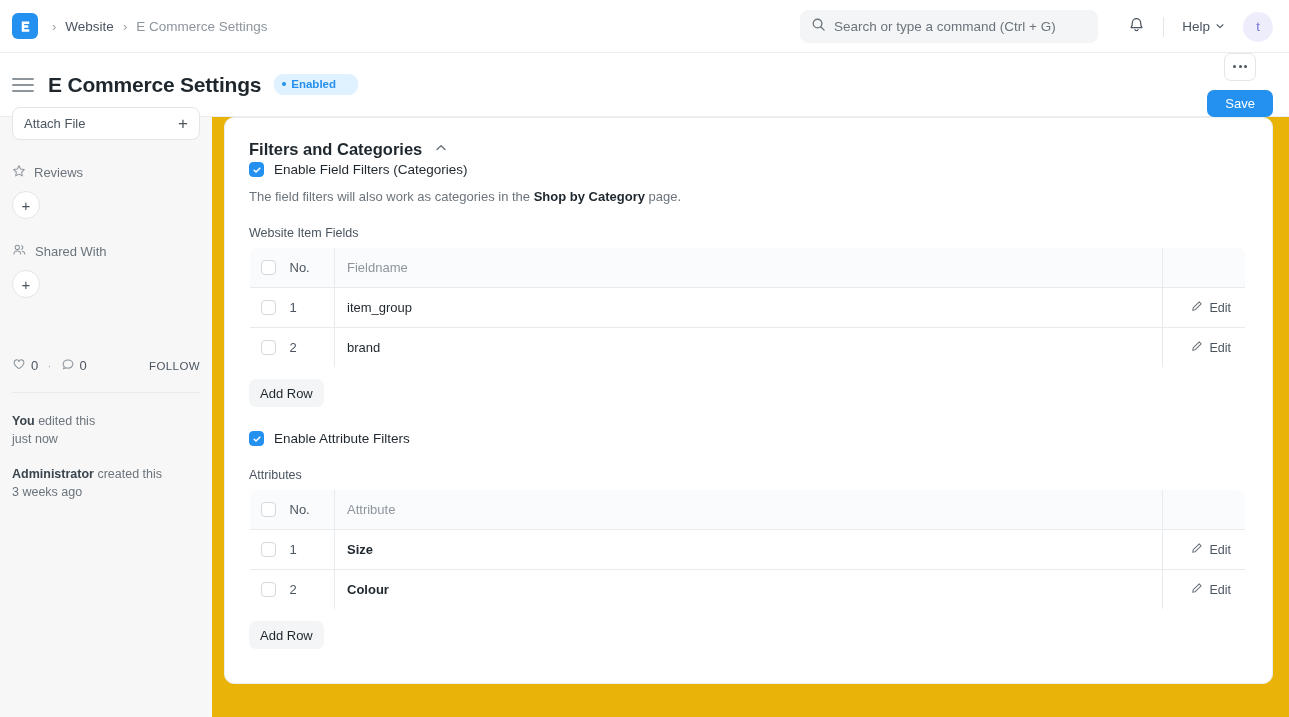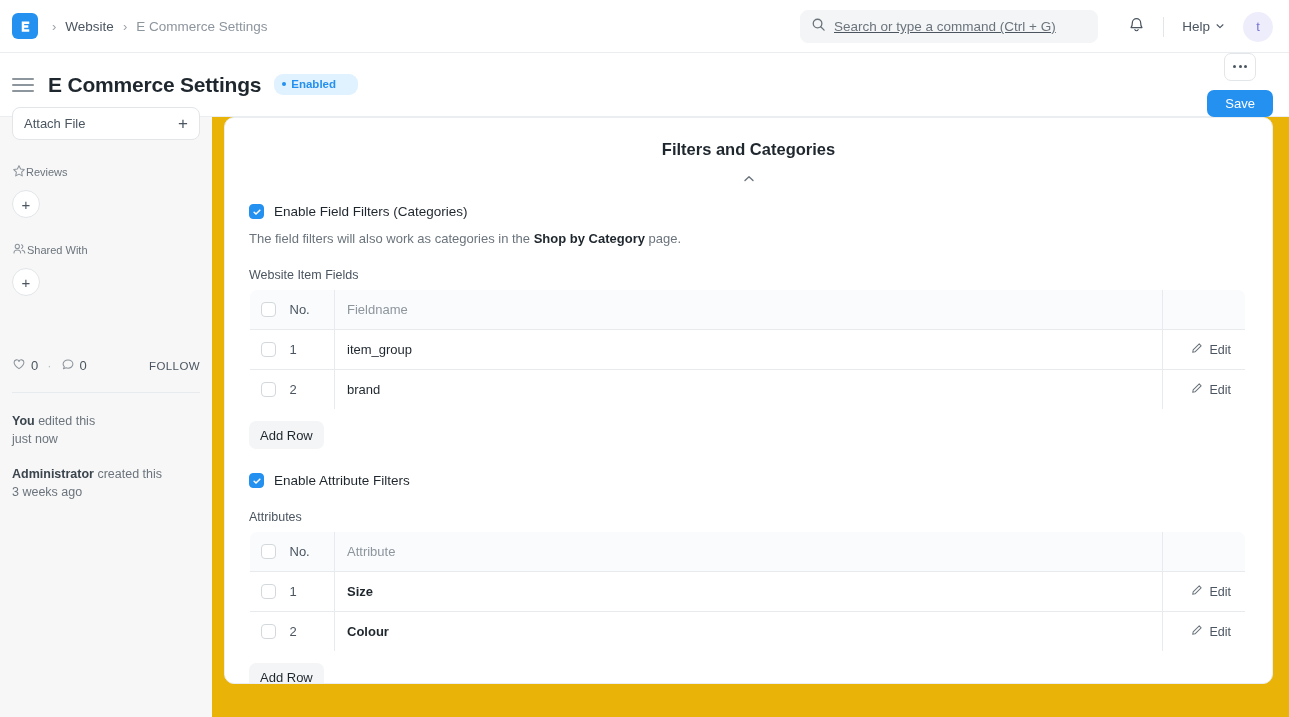--- a/index.html
+++ b/index.html
@@ -42,21 +42,20 @@
     width: 100%; height: 100%;
     background: #f4f5f6; border: 1px solid #f4f5f6;
     border-radius: 8px;
     display: flex; align-items: center; padding: 0 10px;
     gap: 8px;
   }
   .search-box input {
     border: 0; outline: 0; background: transparent;
     font-family: inherit; font-size: 13.5px; color: #4a5560;
     width: 100%;
-    text-decoration: underline;
   }
   .search-box input::placeholder { color: #6b747c; }
 
   .nav-right {
     position: absolute; right: 16px; top: 0; height: 53px;
     display: flex; align-items: center; gap: 0;
   }
   .bell-btn {
     width: 30px; height: 30px; display: flex;
     align-items: center; justify-content: center;
@@ -128,22 +127,22 @@
     height: 33px; border: 1px solid #e2e6e9; border-radius: 8px;
     background: #fff;
     display: flex; align-items: center; justify-content: space-between;
     padding: 0 11px; cursor: pointer;
   }
   .attach-box .lbl { font-size: 13px; color: #4a5560; }
   .attach-box .plus { font-size: 17px; color: #4a5560; line-height: 1; }
 
   .side-section { margin-top: 24px; }
   .side-section-title {
-    display: flex; align-items: center; gap: 0;
-    font-size: 11px; color: #6b747c; font-weight: 500;
+    display: flex; align-items: center; gap: 8px;
+    font-size: 13px; color: #6b747c; font-weight: 500;
   }
   .round-add {
     margin-top: 10px;
     width: 28px; height: 28px; border-radius: 50%;
     border: 1px solid #e2e6e9; background: #fff;
     display: flex; align-items: center; justify-content: center;
     color: #4a5560; font-size: 15px; cursor: pointer;
   }
 
   .social-row {
@@ -167,22 +166,21 @@
 
   
   .main { flex: 1; padding: 0 16px 0 12px; }
   .card {
     background: #fff; border: 1px solid #ebeef0; border-radius: 10px;
     height: 567px; padding: 22px 24px 0 24px; overflow: hidden;
   }
   .sec-head {
     display: flex; align-items: center; gap: 12px;
     font-size: 16.5px; font-weight: bold; color: #1f272e;
-    margin-bottom: 14px;
-    flex-direction: column;
+    margin-bottom: 3px;
   }
   .chev { color: #6b747c; }
 
   .cb-row { display: flex; align-items: center; gap: 10px; }
   .cb {
     width: 15px; height: 15px; border-radius: 4px;
     background: #2490ef; border: 1px solid #2490ef;
     display: flex; align-items: center; justify-content: center;
     flex: 0 0 auto; cursor: pointer;
   }

